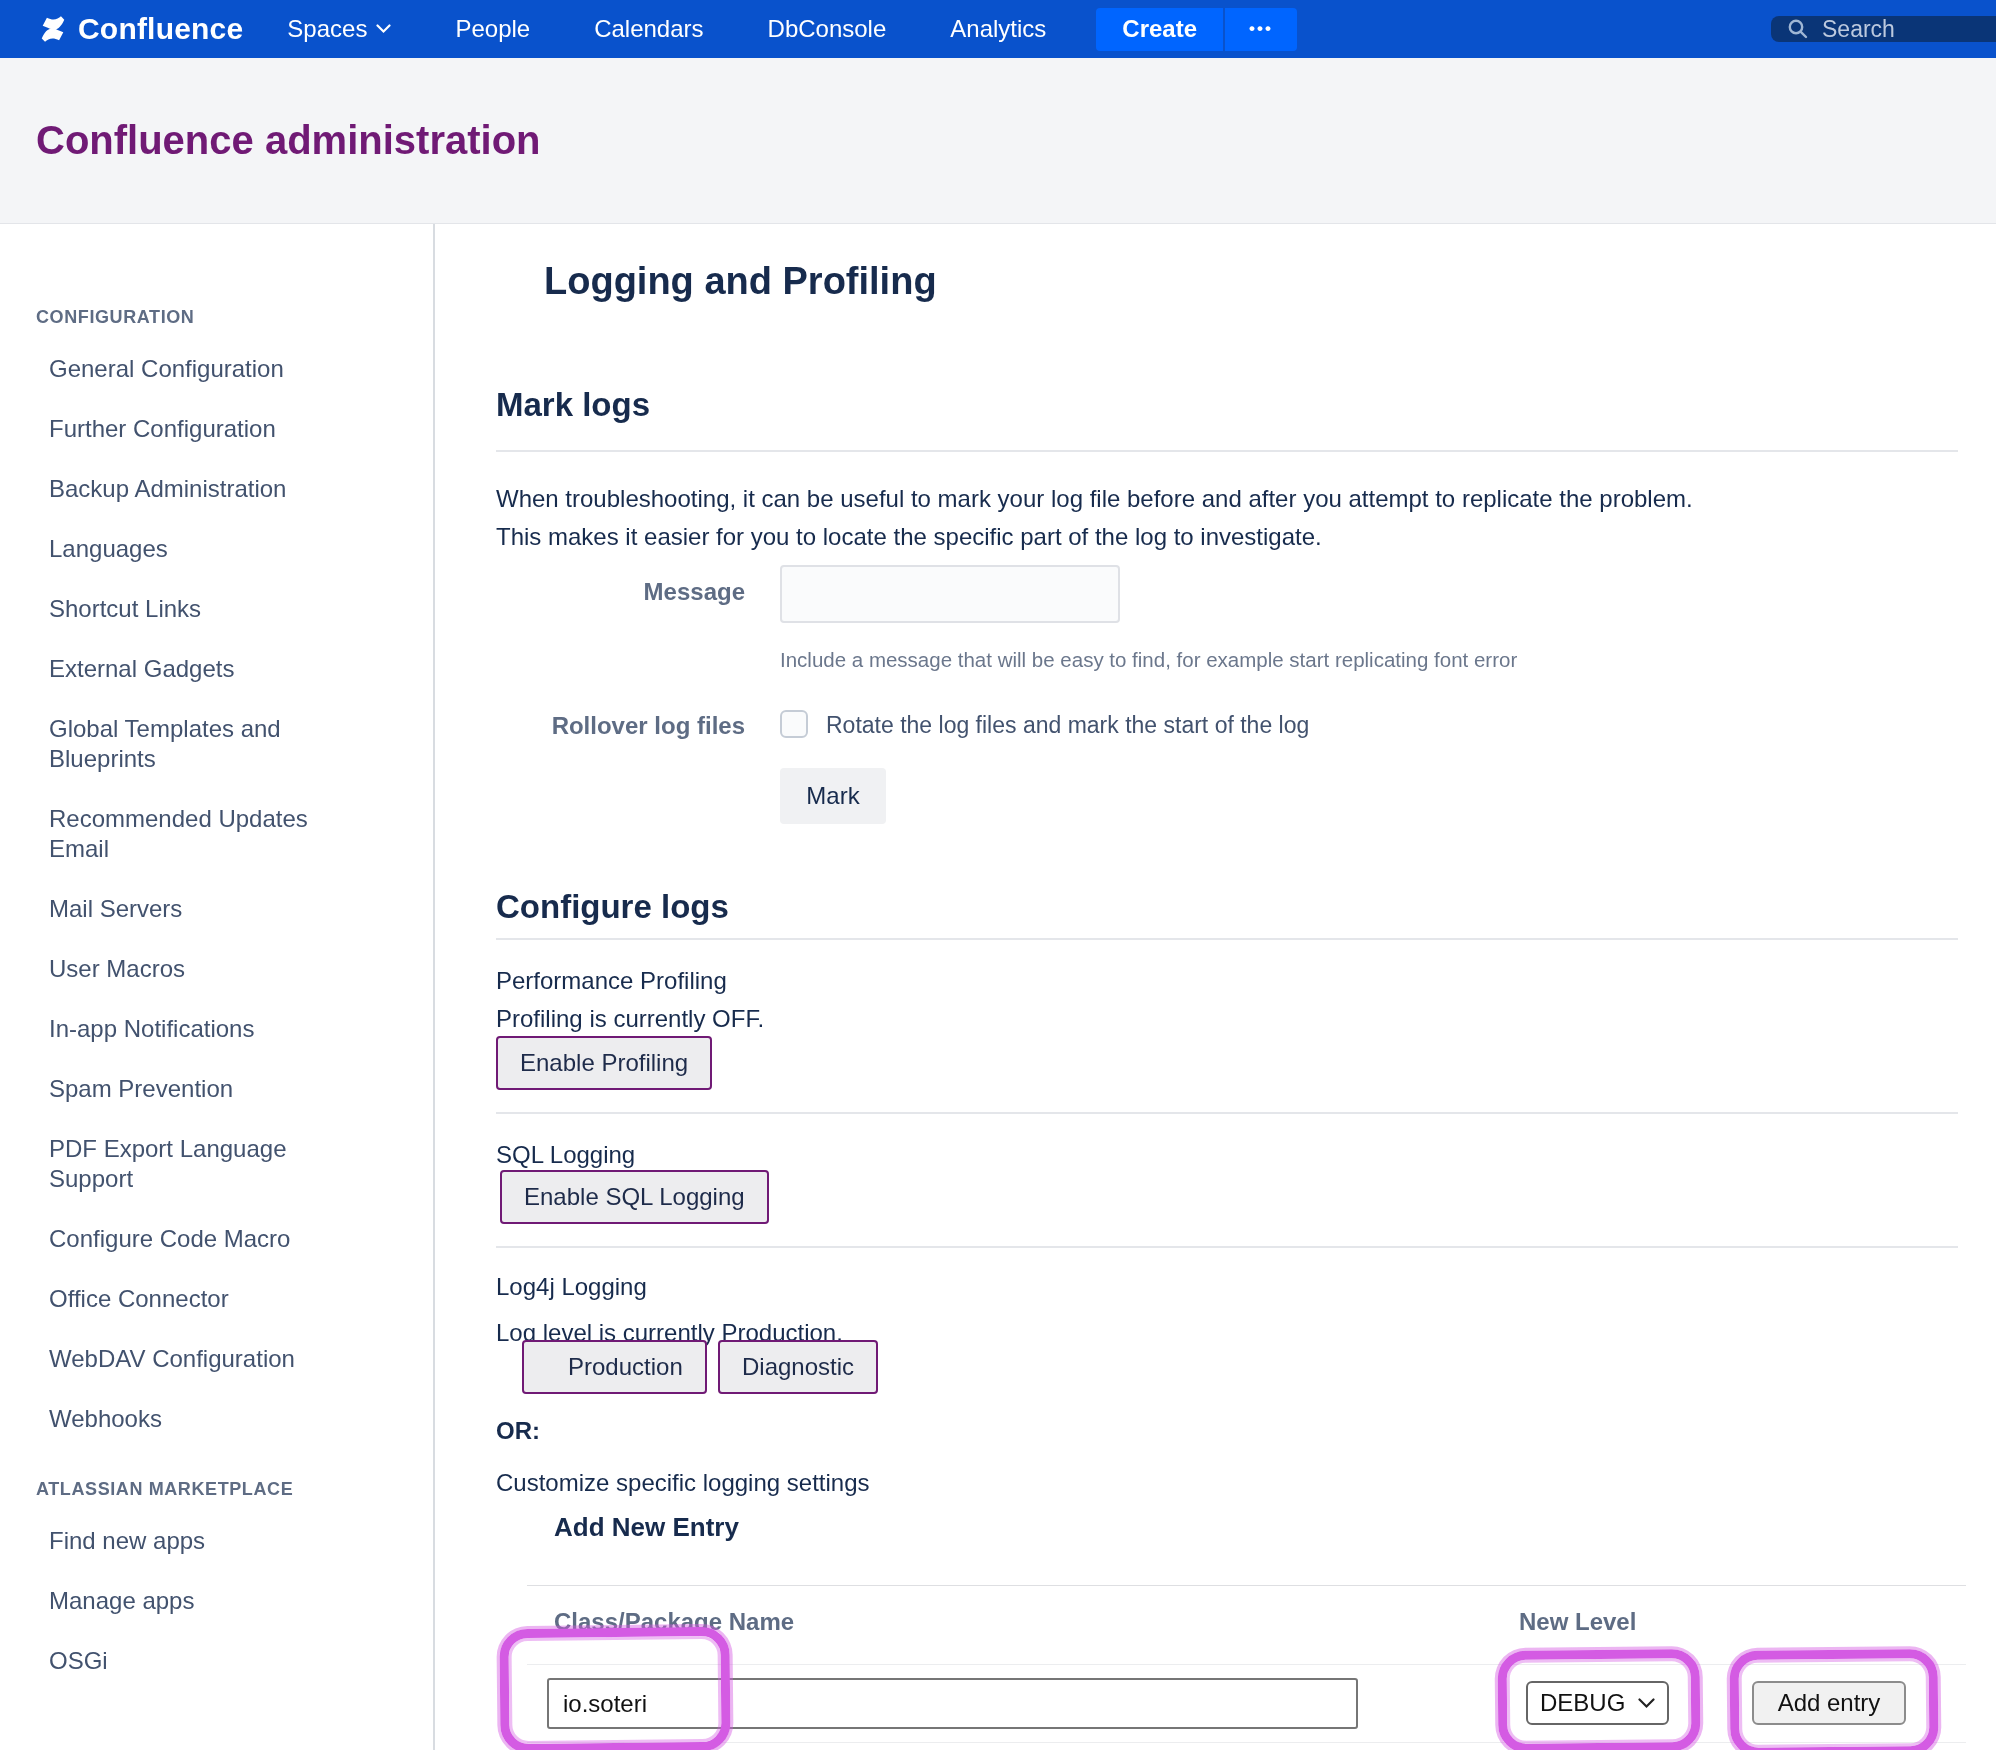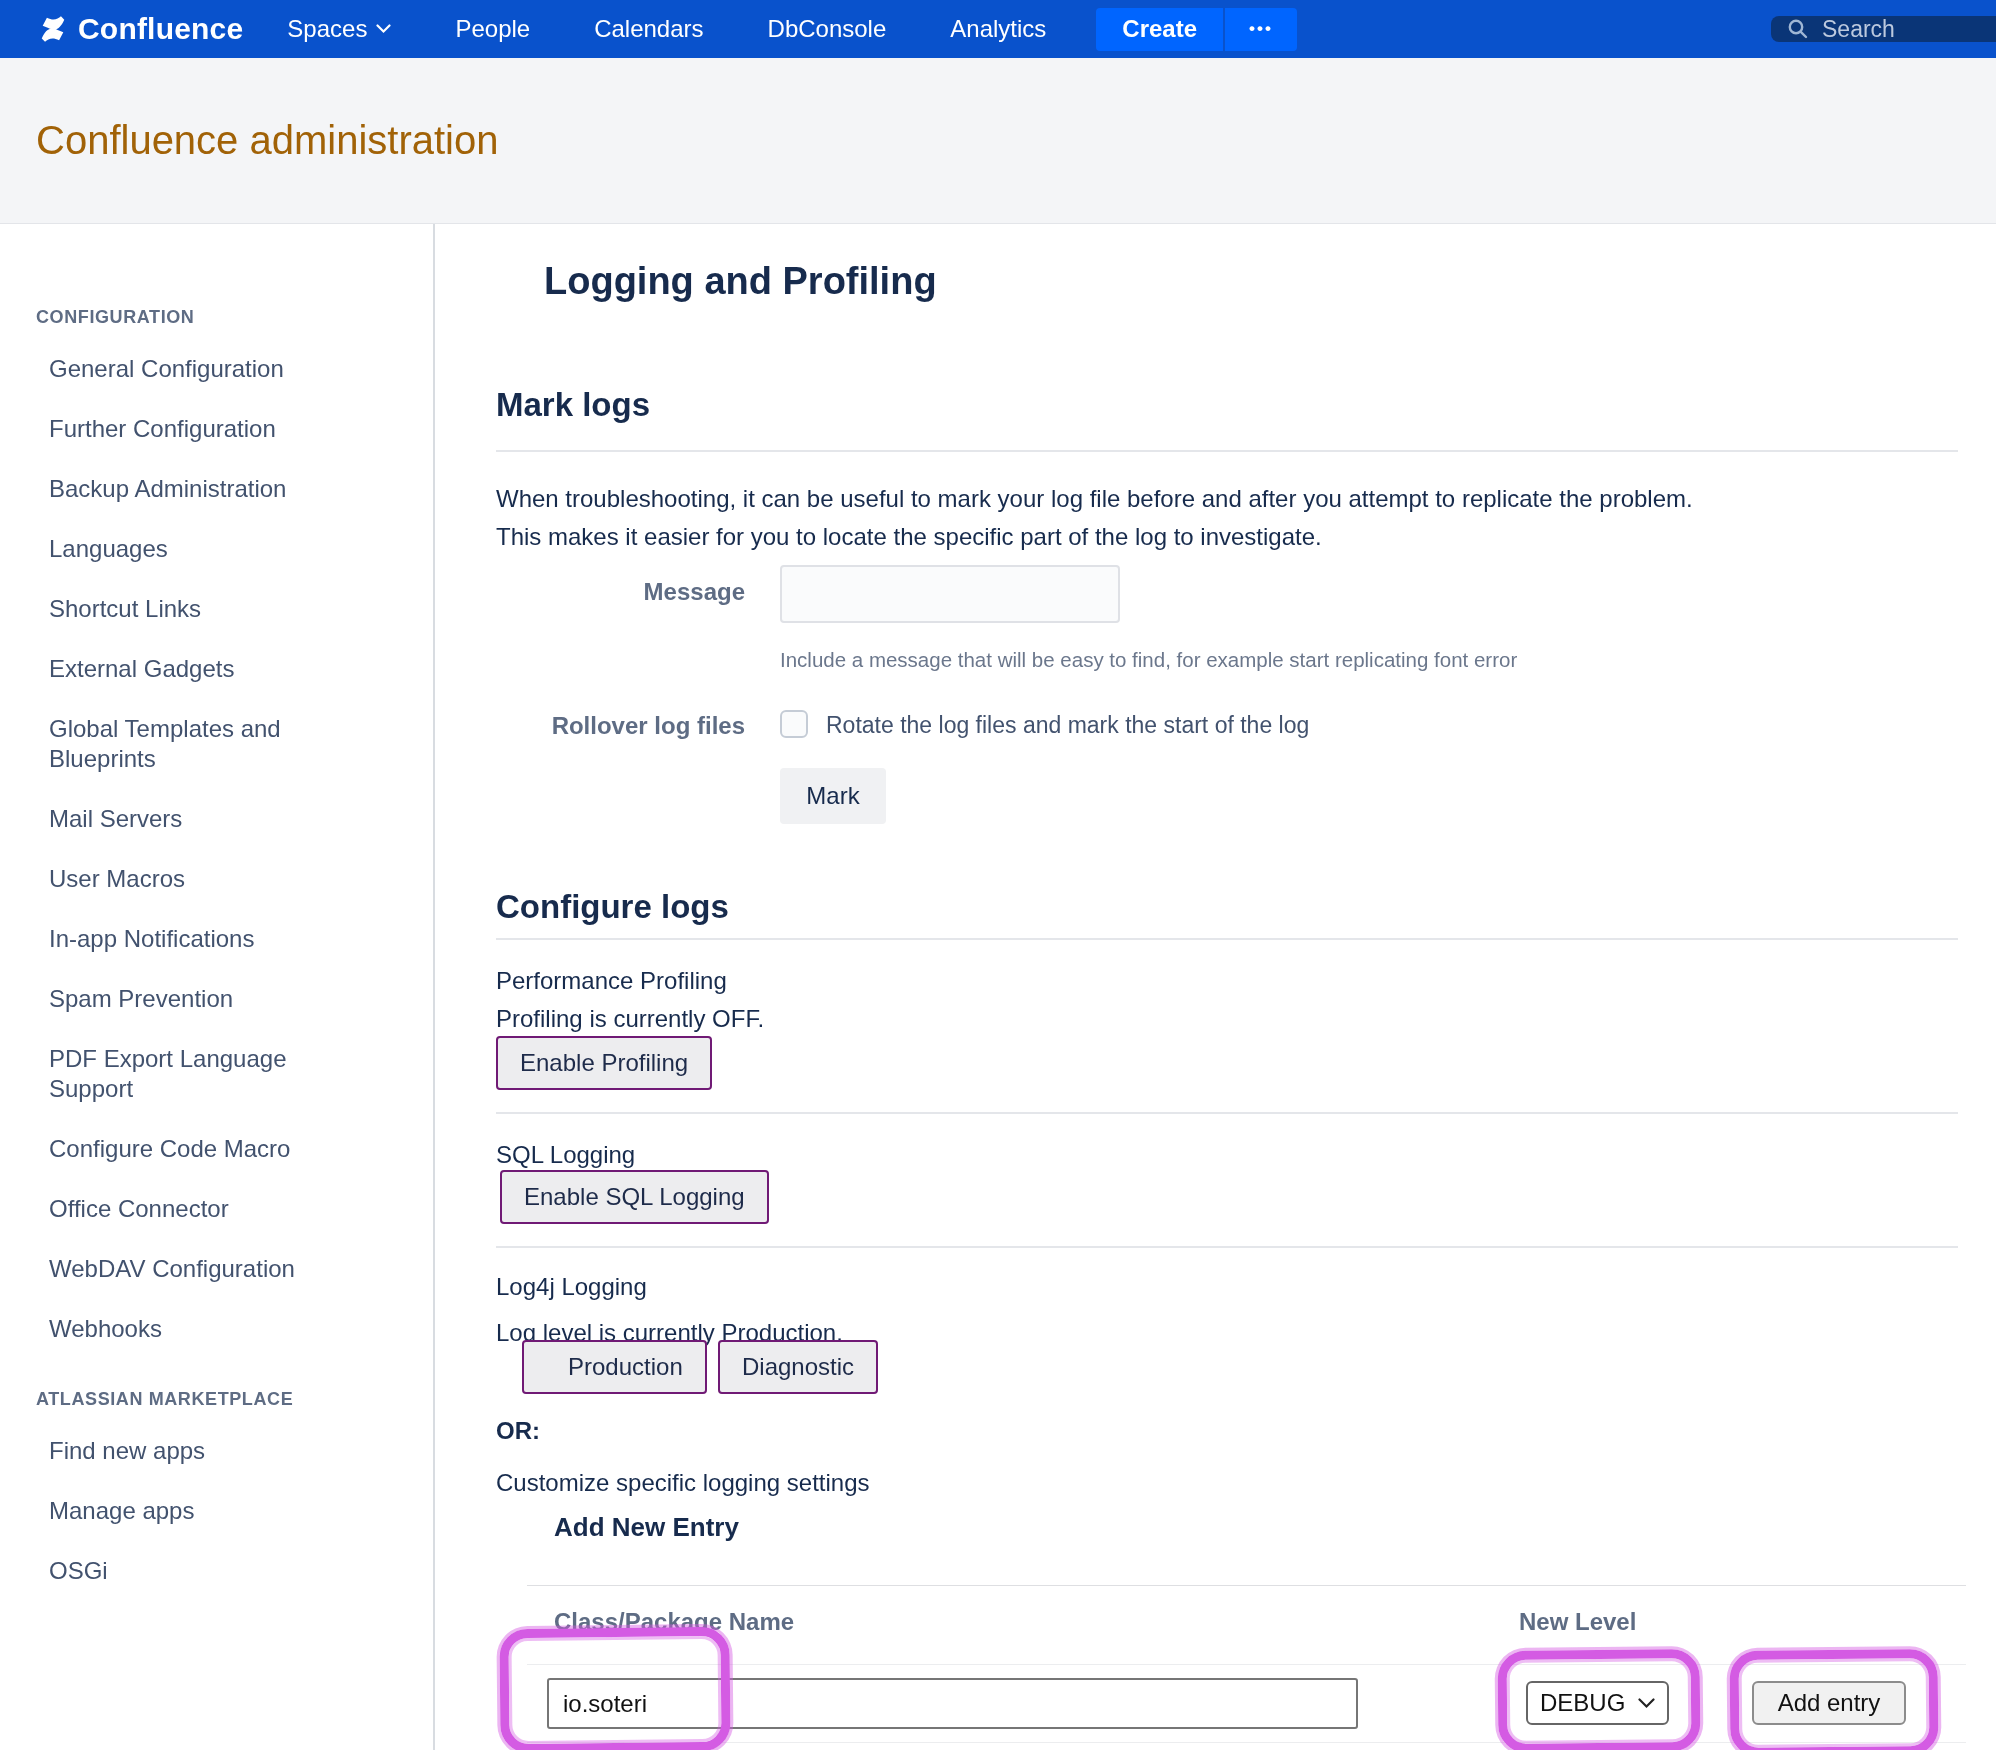--- a/index.html
+++ b/index.html
@@ -16,21 +16,21 @@
   .btn-create { background:#0065FF; color:#fff; font-size:24px; font-weight:700; height:43px;
                 padding:0 26px; border:none; border-radius:4px 0 0 4px; cursor:pointer; }
   .btn-more { background:#0065FF; color:#fff; font-size:17px; letter-spacing:2px; height:43px;
               padding:0 24px; border:none; border-radius:0 4px 4px 0; cursor:pointer; font-weight:700; }
   .nav-search { margin-left:auto; width:225px; height:26px; background:#0A3577; border-radius:8px 0 0 8px;
                 display:flex; align-items:center; gap:13px; padding:0 16px; cursor:text; }
   .nav-search span { color:#BCC9DE; font-size:23px; }
 
   
   .band { position:absolute; left:0; top:58px; width:100%; height:166px; background:#F4F5F7; border-bottom:1px solid #E3E5E9; }
-  .band h1 { position:absolute; left:36px; top:60px; font-size:40px; font-weight:400; color:#a16207; }
+  .band h1 { position:absolute; left:36px; top:60px; font-size:40px; font-weight:700; color:#701a75; }
 
   
   .sidebar { position:absolute; left:0; top:224px; width:433px; padding:78px 0 0 36px; }
   .side-sec-title { font-size:18px; font-weight:700; letter-spacing:.6px; color:#5E6C84; line-height:30px; margin-bottom:22px; }
   .sidebar ul { list-style:none;margin-left:13px; }
   .sidebar li { width:310px; font-size:24px; line-height:30px; color:#42526E; margin-bottom:30px; cursor:pointer; }
   .side-sec2 { margin-top:40px; }
   .vdivider { position:absolute; left:433px; top:224px; width:2px; height:1526px; background:#D8DCE1; }
 
   
@@ -114,20 +114,21 @@
   <div class="sidebar">
     <div class="side-sec-title">CONFIGURATION</div>
     <ul>
       <li>General Configuration</li>
       <li>Further Configuration</li>
       <li>Backup Administration</li>
       <li>Languages</li>
       <li>Shortcut Links</li>
       <li>External Gadgets</li>
       <li>Global Templates and Blueprints</li>
+      <li>Recommended Updates Email</li>
       <li>Mail Servers</li>
       <li>User Macros</li>
       <li>In-app Notifications</li>
       <li>Spam Prevention</li>
       <li>PDF Export Language Support</li>
       <li>Configure Code Macro</li>
       <li>Office Connector</li>
       <li>WebDAV Configuration</li>
       <li>Webhooks</li>
     </ul>

